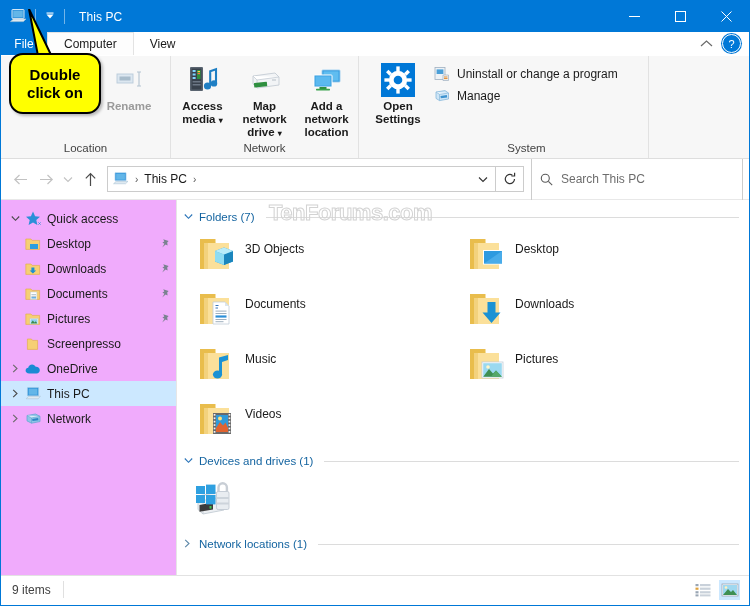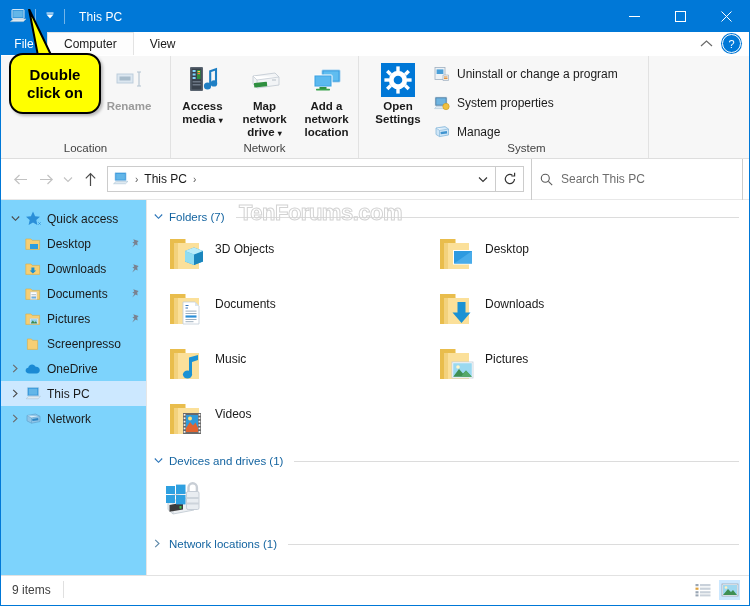--- a/index.html
+++ b/index.html
@@ -154,21 +154,21 @@
     display: flex; align-items: center; justify-content: center;
     margin-bottom: 3px;
   }
   .rbtn-lbl { padding: 0 1px; }
   .caret { font-size: 8px; }
 
   .syscol {
     display: flex; flex-direction: column;
     justify-content: center;
     padding-left: 6px;
-    gap: 12px;
+    gap: 5px;
     padding-top: 2px;
   }
   .sysrow {
     display: flex; align-items: center;
     font-size: 12px;
     color: #1a1a1a;
     gap: 7px;
   }
   .sysrow-ico { width: 17px; height: 17px; display:flex;align-items:center;justify-content:center;}
 
@@ -233,22 +233,22 @@
   .search-ph { color: #6d6d6d; font-size: 12px; }
 
   
   .main {
     display: flex;
     height: 376px;
     border-top: 1px solid #e8e8e8;
     box-sizing: border-box;
   }
   .sidebar {
-    width: 146px;
-    background: #7dd3fc;
+    width: 176px;
+    background: #f0abfc;
     border-right: 1px solid #e6e6e6;
     box-sizing: border-box;
     padding-top: 6px;
     position: relative;
   }
   .nav-item {
     height: 25px;
     display: flex;
     align-items: center;
     font-size: 12px;
@@ -560,31 +560,20 @@
           <div class="sysrow">
             <span class="sysrow-ico">
               <svg width="16" height="16" viewBox="0 0 16 16">
                 <rect x="1" y="1.5" width="10" height="12" fill="#eef2f6" stroke="#9fb0c0" stroke-width="0.8"></rect>
                 <rect x="2.6" y="3.4" width="6.8" height="4.6" fill="#4a9fd8"></rect>
                 <path d="M9 9 L14.5 9 L14.5 14.5 L9 14.5 Z" fill="#f2f4f6" stroke="#9fb0c0" stroke-width="0.7"></path>
                 <path d="M10 11 L13.5 11 M10 12.6 L13.5 12.6" stroke="#e08a2e" stroke-width="1"></path>
               </svg>
             </span>
             <span>Uninstall or change a program</span>
-          </div>
-          <div class="sysrow">
-            <span class="sysrow-ico">
-              <svg width="16" height="16" viewBox="0 0 16 16">
-                <rect x="1" y="2" width="12" height="9" rx="0.7" fill="#3b6e96" stroke="#dbe7f0" stroke-width="0.8"></rect>
-                <rect x="2.2" y="3.2" width="9.6" height="6.6" fill="#6fb4e0"></rect>
-                <path d="M0.5 13.6 L2.8 11.2 L14.5 11.2 L12.4 13.6 Z" fill="#dfe9f0" stroke="#a9c4d6" stroke-width="0.6"></path>
-                <circle cx="12" cy="11.5" r="3.2" fill="#f0c040" stroke="#c79a1f" stroke-width="0.6"></circle>
-              </svg>
-            </span>
-            <span>System properties</span>
           </div>
           <div class="sysrow">
             <span class="sysrow-ico">
               <svg width="16" height="16" viewBox="0 0 16 16">
                 <path d="M2 4 L11 2.6 L14.5 5 L14.5 11 L5.5 12.6 L2 10.4 Z" fill="#cfe6f7" stroke="#86b8da" stroke-width="0.8"></path>
                 <path d="M2 4 L5.5 6.4 L14.5 5" fill="#eaf5fd" stroke="#86b8da" stroke-width="0.7"></path>
                 <path d="M5.5 6.4 L5.5 12.6" stroke="#86b8da" stroke-width="0.7"></path>
                 <rect x="6.6" y="7.6" width="6.5" height="2.4" fill="#3f93cf" transform="rotate(-8 9 8.8)"></rect>
               </svg>
             </span>

